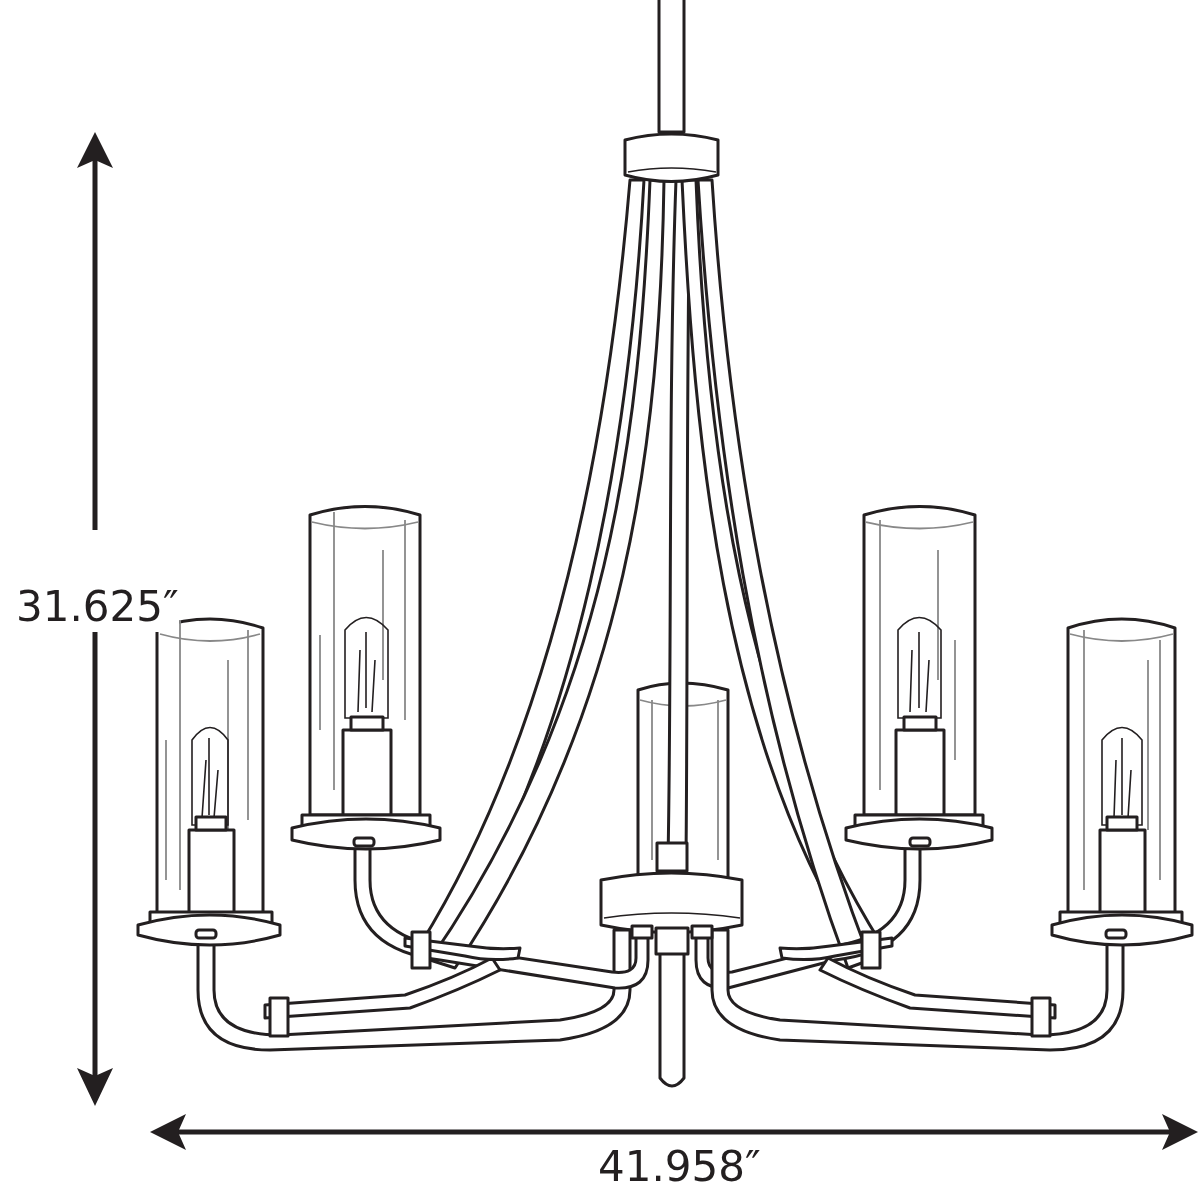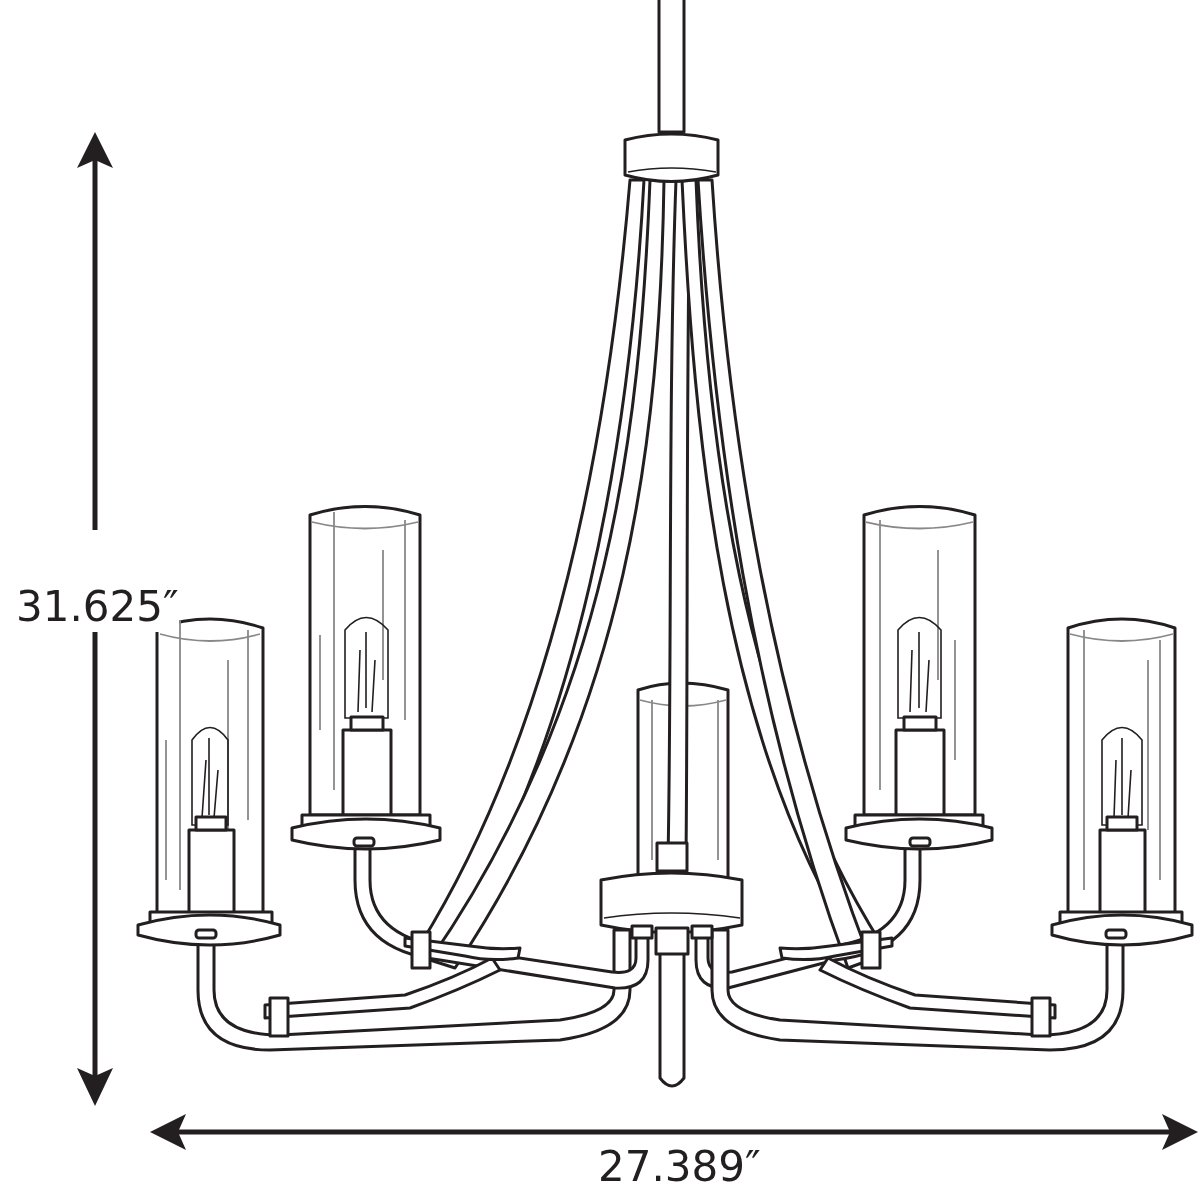--- a/index.html
+++ b/index.html
@@ -148,14 +148,14 @@
     <path class="thin" d="M1114 818 L1116 760 M1128 818 L1131 770 M1122 815 L1122 738"></path>
     <rect class="ln" x="1100" y="830" width="45" height="85"></rect>
     <rect class="ln" x="1107" y="817" width="30" height="13"></rect>
     <path class="ln" d="M1060 912 L1182 912 L1182 925 L1060 925 Z"></path>
     <path class="ln" d="M1052 925 Q1122 905 1192 925 L1192 935 Q1122 955 1052 935 Z"></path>
     <rect class="ln" x="1106" y="930" width="20" height="8" rx="3"></rect>
   </g>
 </svg>
 
 <div id="height-label" class="dim-label">31.625″</div>
-<div id="width-label" class="dim-label">27.389″</div>
+<div id="width-label" class="dim-label">41.958″</div>
 </div>
 
 </body></html>

